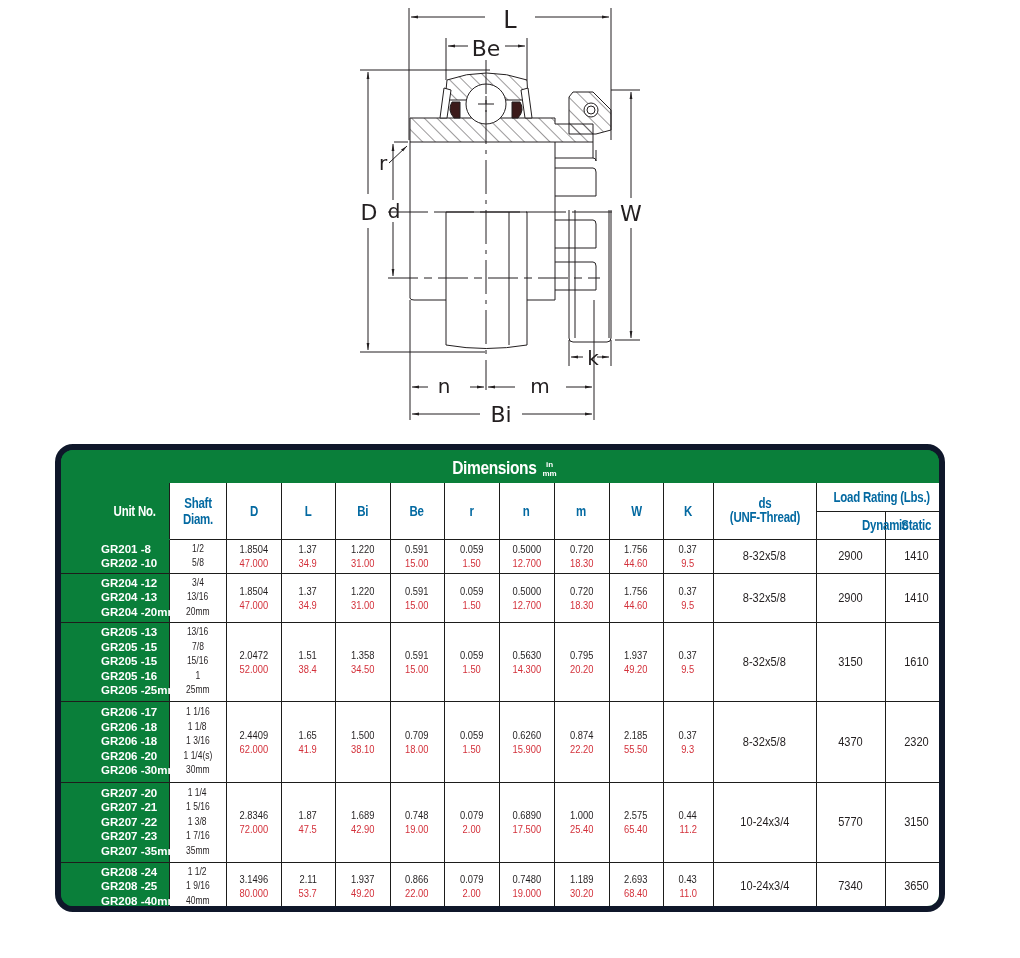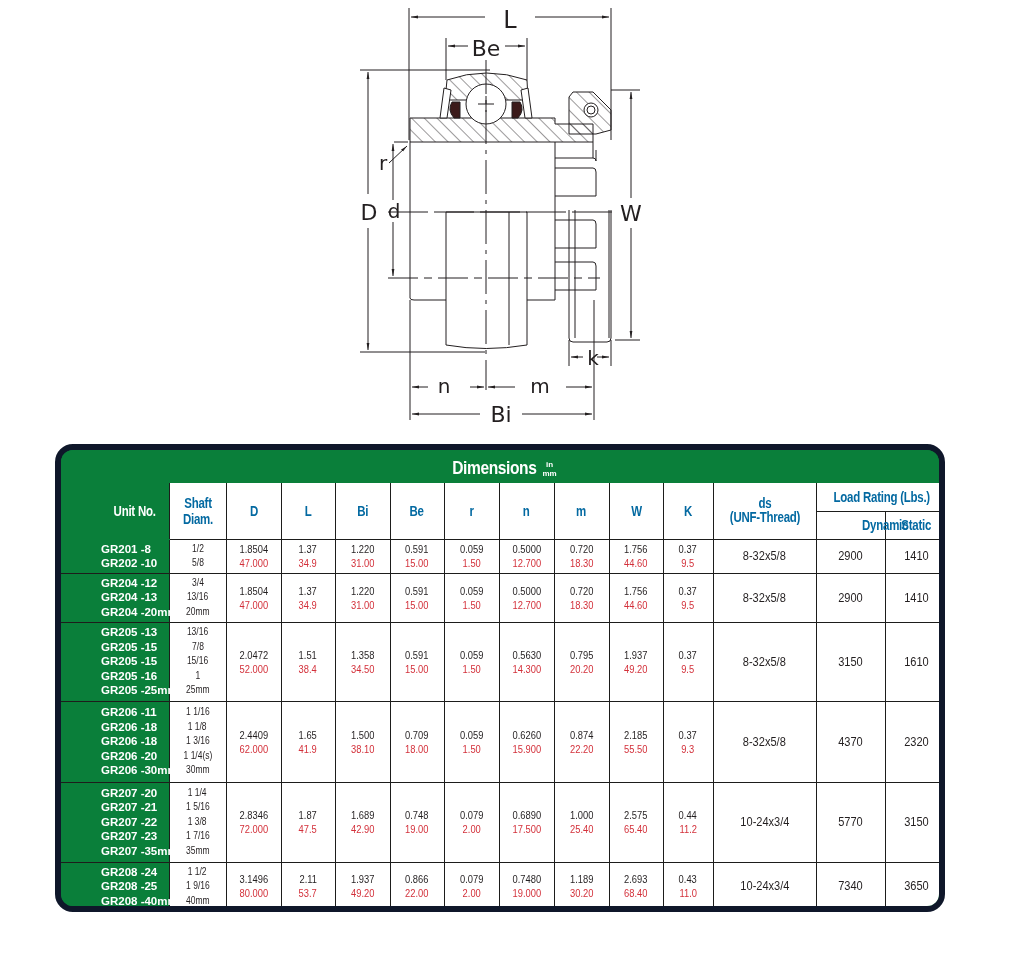--- a/index.html
+++ b/index.html
@@ -383,21 +383,21 @@
           <td>
             <span class="line"><span class="cond">0.37</span></span>
             <span class="line mm"><span class="cond">9.5</span></span>
           </td>
           <td class="big ds-col"><span class="cond">8-32x5/8</span></td>
           <td class="big"><span class="cond">3150</span></td>
           <td class="big"><span class="cond">1610</span></td>
         </tr>
         <tr style="height: 81px;">
           <td class="unit-cell">
-            <span class="line">GR206 -11</span>
+            <span class="line">GR206 -17</span>
             <span class="line">GR206 -18</span>
             <span class="line">GR206 -18</span>
             <span class="line">GR206 -20</span>
             <span class="line">GR206 -30mm</span>
           </td>
           <td class="shaft">
             <span class="line"><span class="cond">1 1/16</span></span>
             <span class="line"><span class="cond">1 1/8</span></span>
             <span class="line"><span class="cond">1 3/16</span></span>
             <span class="line"><span class="cond">1 1/4(s)</span></span>

